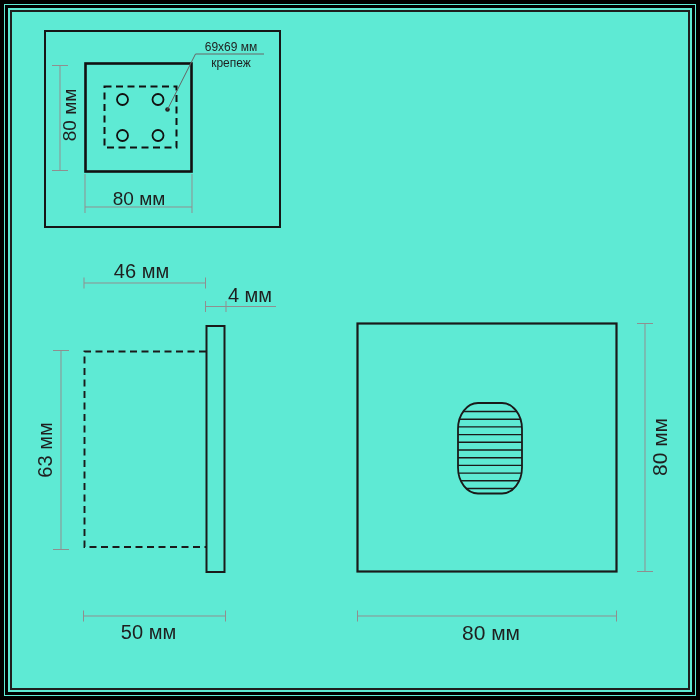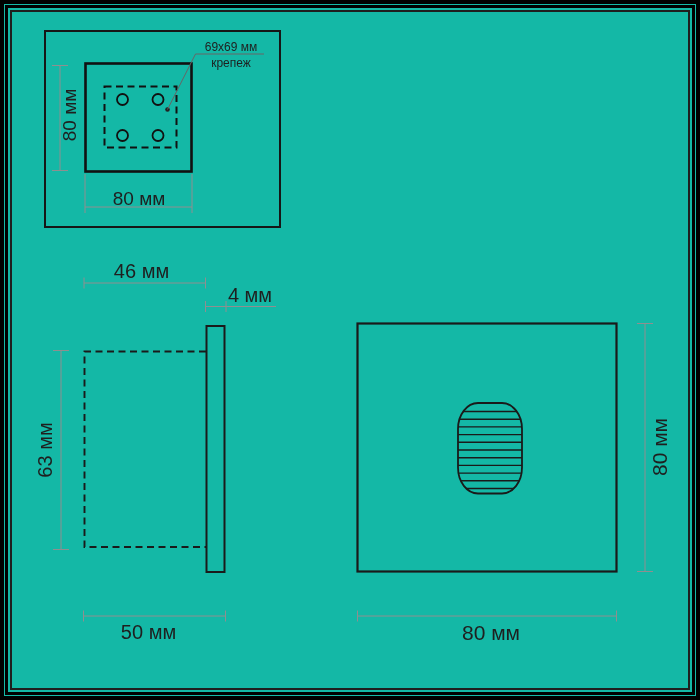--- a/index.html
+++ b/index.html
@@ -1,17 +1,17 @@
 <!DOCTYPE html>
 <html><head>
 <meta charset="utf-8">
 <style>
   html,body{margin:0;padding:0;background:#ffffff;}
   body{width:700px;height:700px;position:relative;font-family:"Liberation Sans",sans-serif;}
-  .page{position:absolute;inset:0;background:#14b8a6;}
+  .page{position:absolute;inset:0;background:#5eead4;}
   
   .frame-outer{position:absolute;inset:0;border:4px solid #000;pointer-events:none;}
   .frame-mid{position:absolute;inset:5px;border:3px solid #000;pointer-events:none;}
   .frame-inner{position:absolute;inset:10px;border:2px solid #1f1f1f;pointer-events:none;}
   svg{position:absolute;left:0;top:0;}
   text{fill:#1f1f1f;}
   .dim-label{font-size:20px;}
   .dim-label-lg{font-size:21px;}
   .dim-label-sm{font-size:19px;}
   .anno-label{font-size:12px;}

